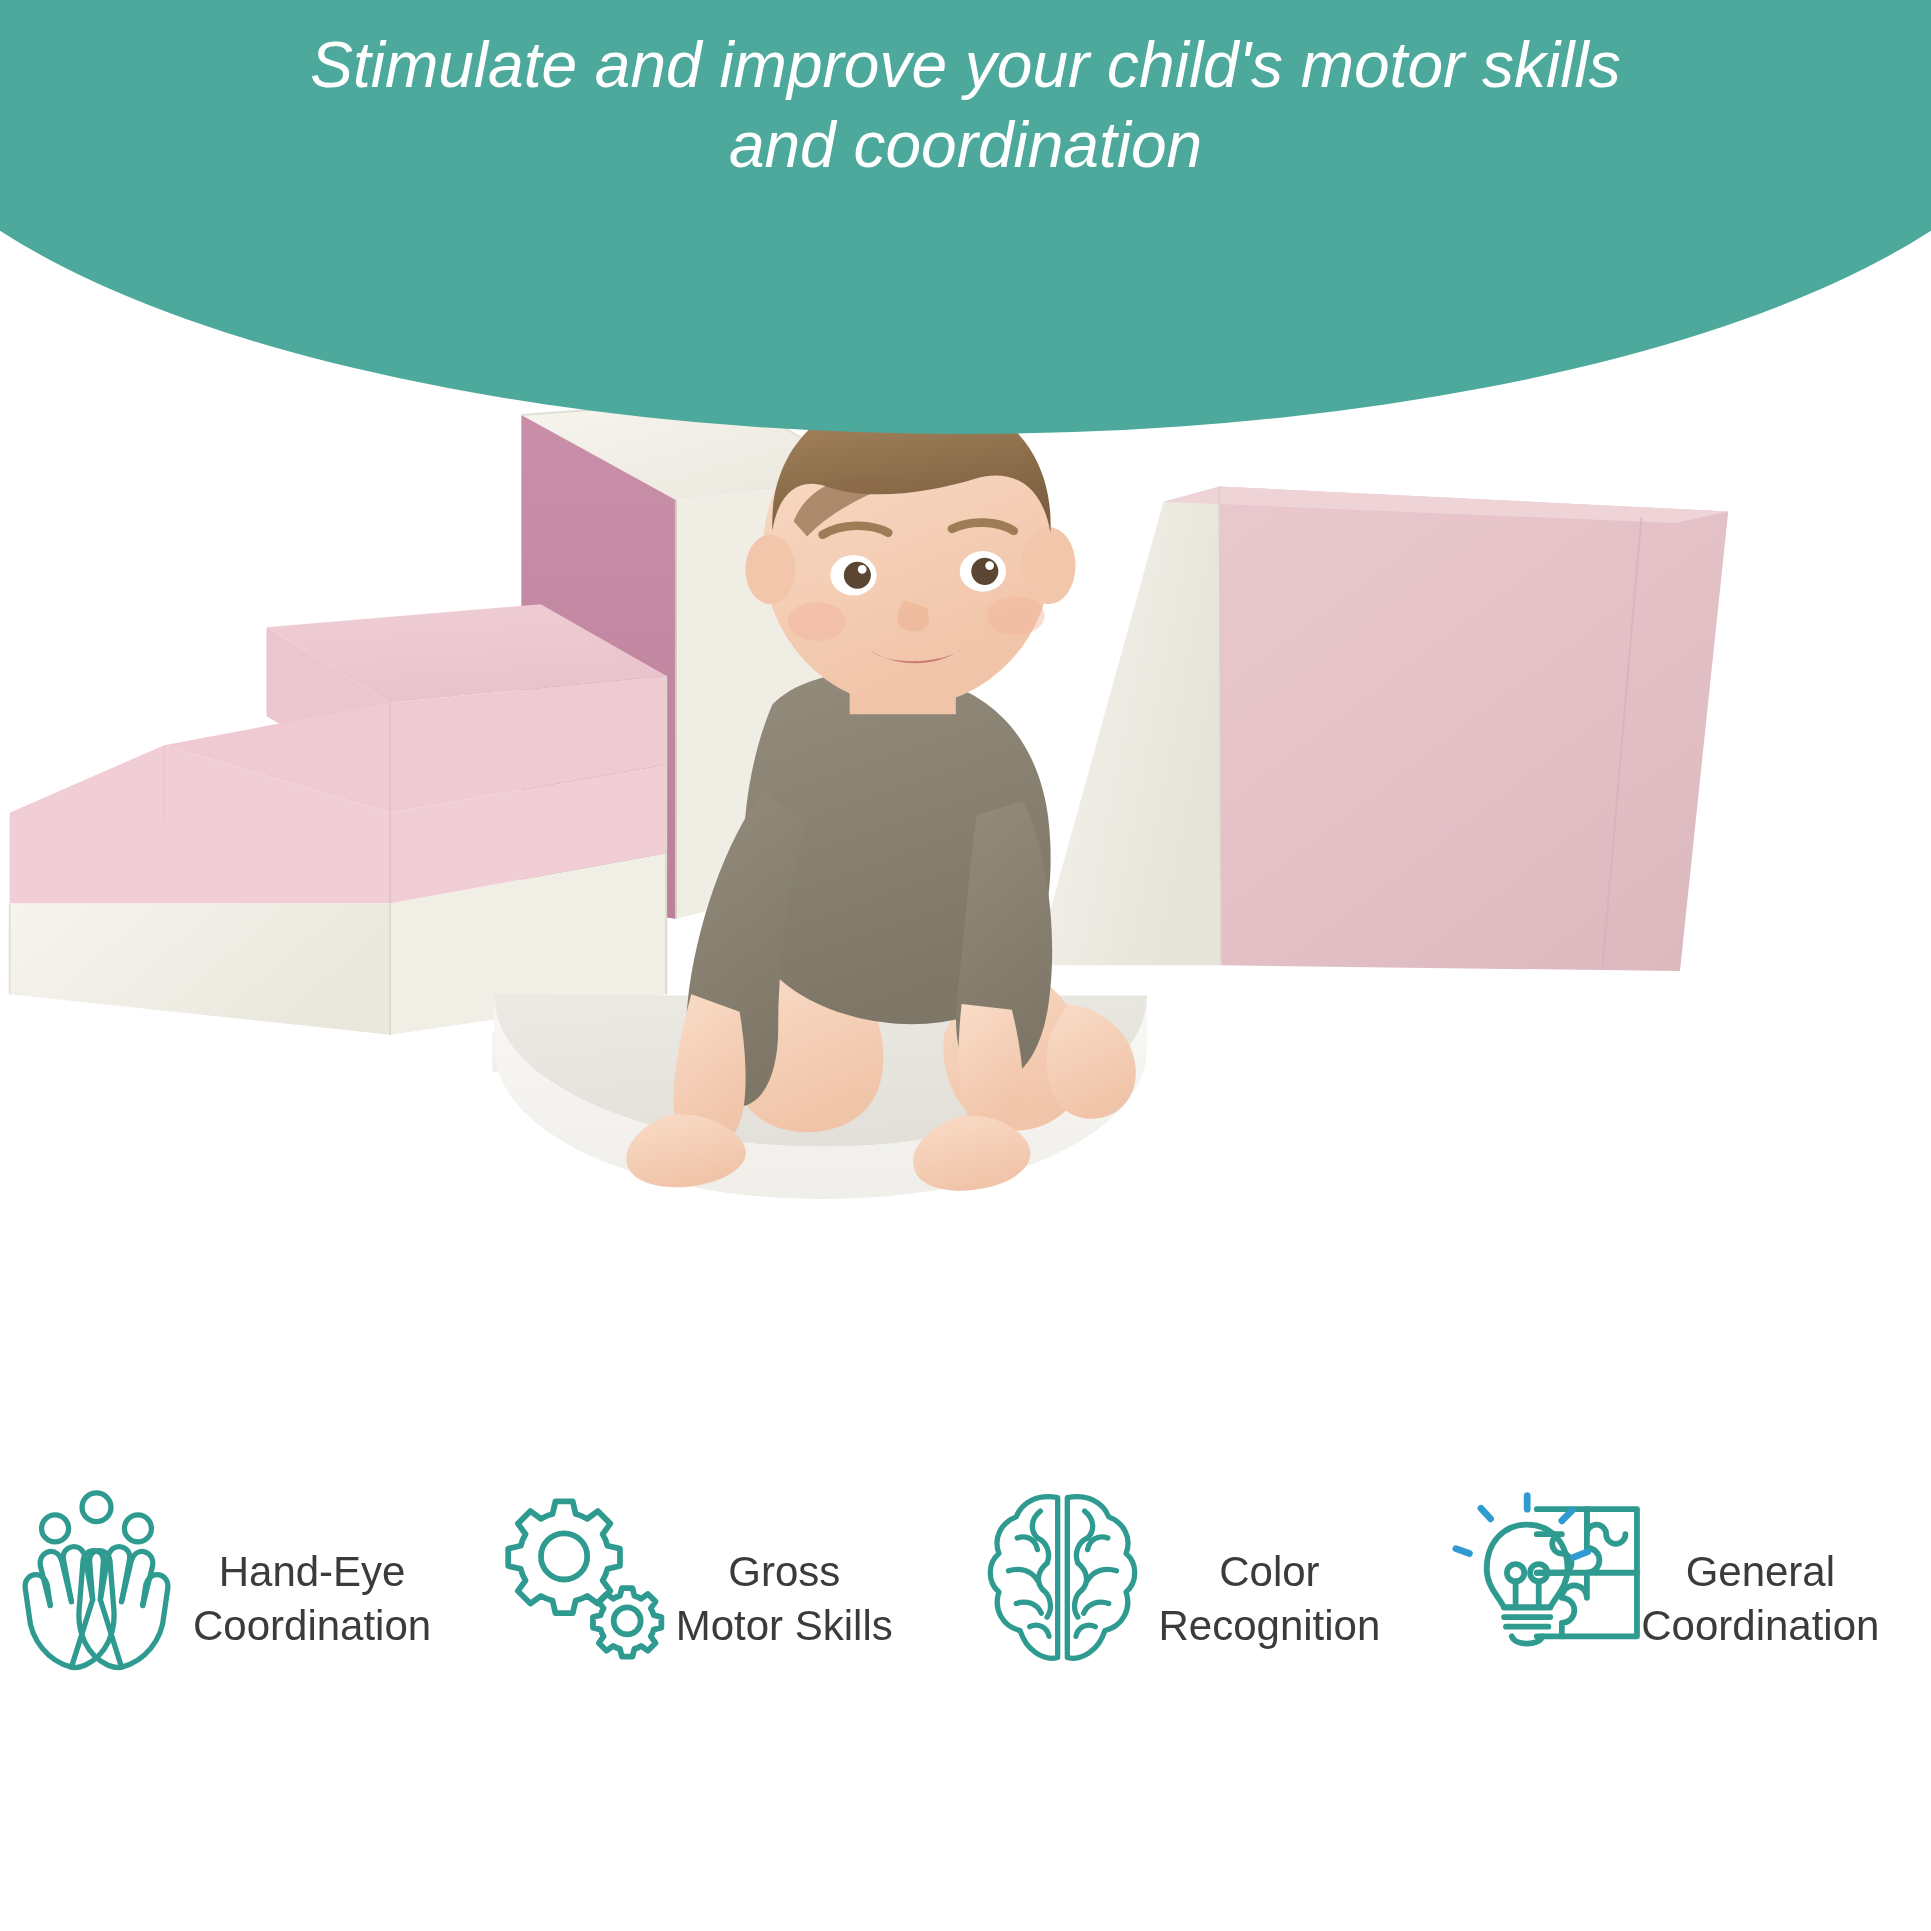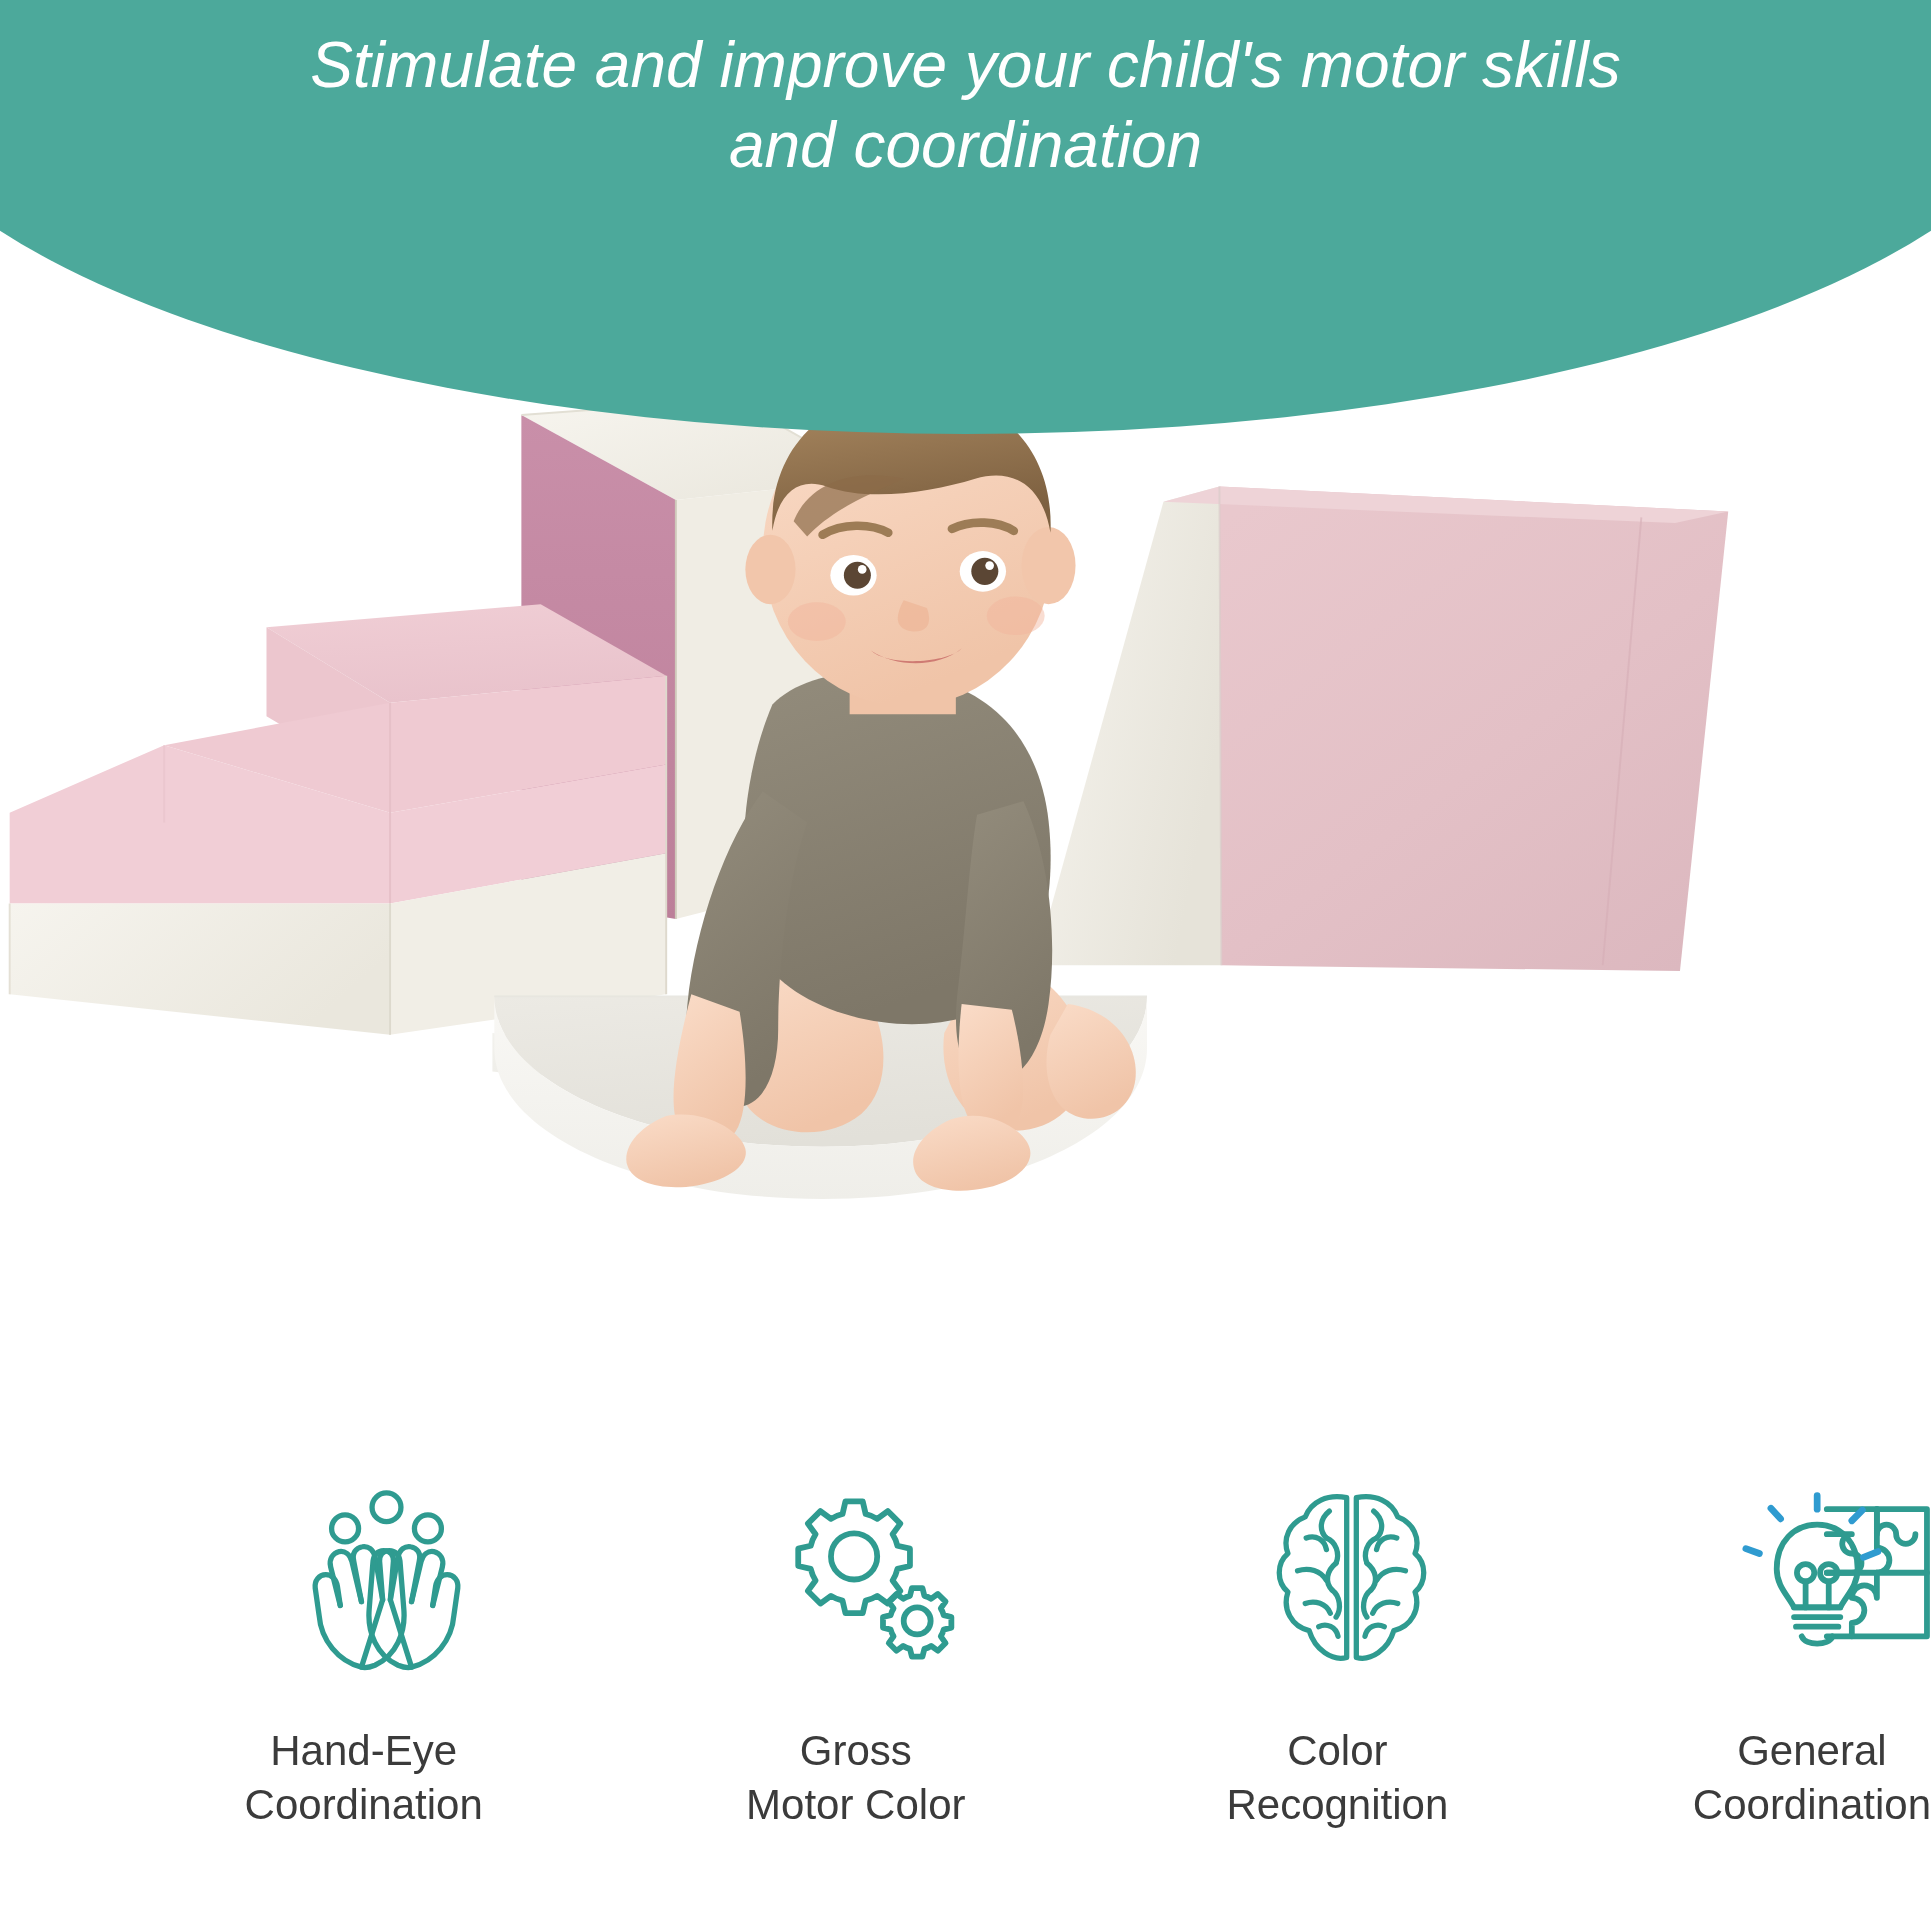--- a/index.html
+++ b/index.html
@@ -71,22 +71,21 @@
     left: 0;
     top: 1492px;
     width: 1931px;
     height: 439px;
     display: flex;
     z-index: 3;
   }
   .feature {
     flex: 1 1 25%;
     display: flex;
-    flex-direction: column;
-    align-items: flex-end;
+    align-items: flex-start;
   }
   .feature-icon {
     width: 193px;
     height: 179px;
     display: flex;
     align-items: flex-end;
     justify-content: center;
   }
   .feature-label {
     margin-top: 53px;
@@ -346,21 +345,21 @@
 
         <path d="M144,104 h11 l2,8 a23,23 0 0 1 7,3 l7,-5 l8,8 l-5,7 a23,23 0 0 1 3,7
                  l8,2 v11 l-8,2 a23,23 0 0 1 -3,7 l5,7 l-8,8 l-7,-5 a23,23 0 0 1 -7,3
                  l-2,8 h-11 l-2,-8 a23,23 0 0 1 -7,-3 l-7,5 l-8,-8 l5,-7
                  a23,23 0 0 1 -3,-7 l-8,-2 v-11 l8,-2 a23,23 0 0 1 3,-7 l-5,-7
                  l8,-8 l7,5 a23,23 0 0 1 7,-3 Z"></path>
         <circle cx="149.5" cy="138" r="14"></circle>
       </svg>
     </div>
     <div class="feature-label">Gross
-Motor Color</div>
+Motor Skills</div>
   </div>
 
   <div class="feature">
     <div class="feature-icon">
       <svg viewBox="0 0 200 190" width="193" height="183" fill="none" stroke="#2f9b90" stroke-width="5.5" stroke-linecap="round" stroke-linejoin="round">
 
         <path d="M95,10 C75,6 58,14 52,30 C36,36 28,52 34,68
                  C22,78 22,98 34,108 C28,126 38,144 56,148
                  C62,168 80,180 95,176 Z"></path>
 

